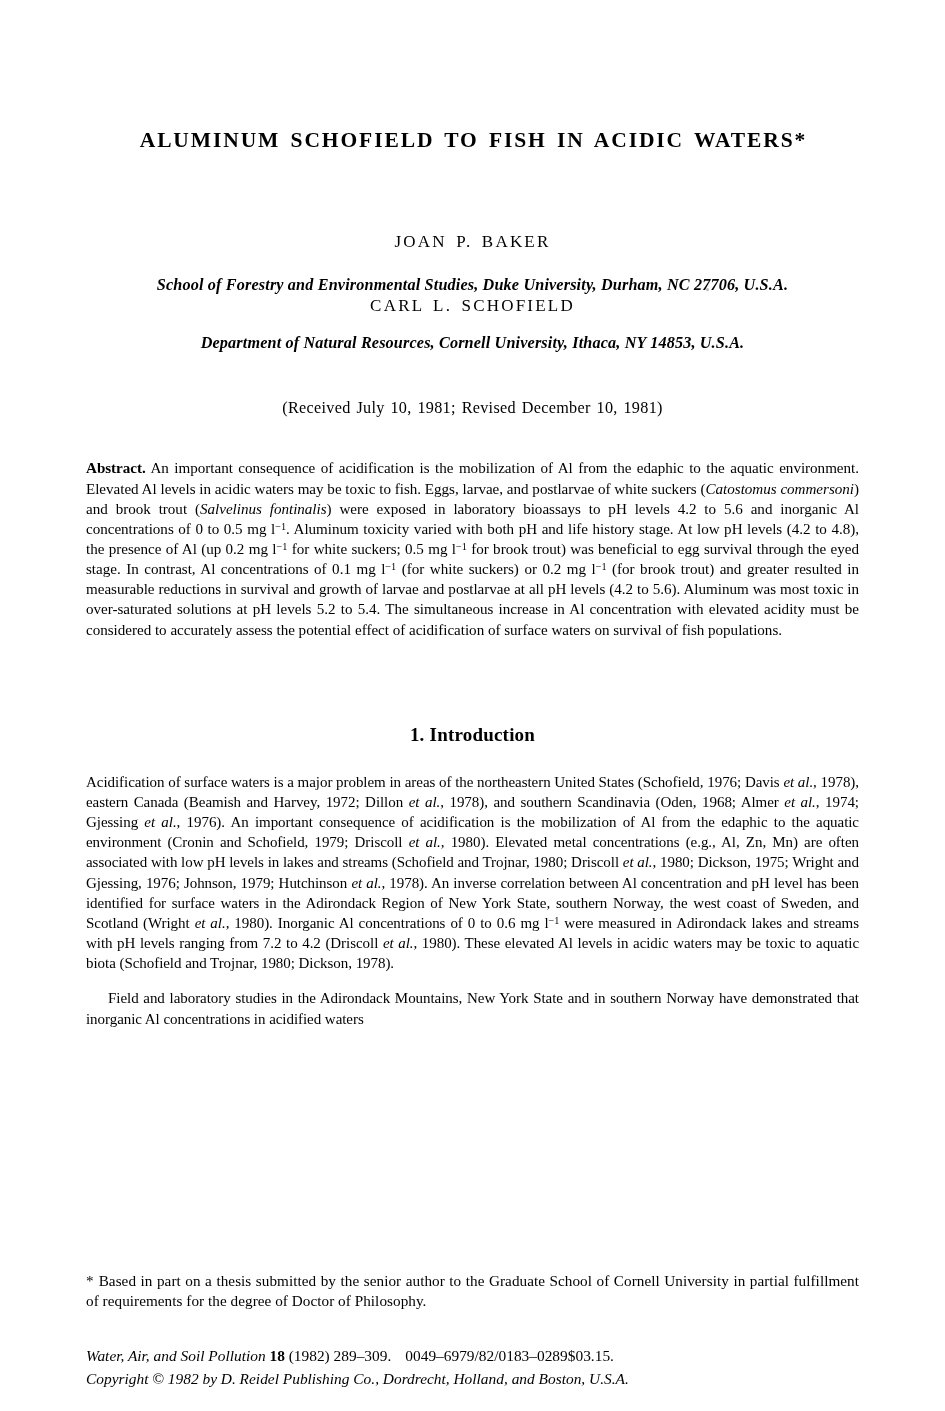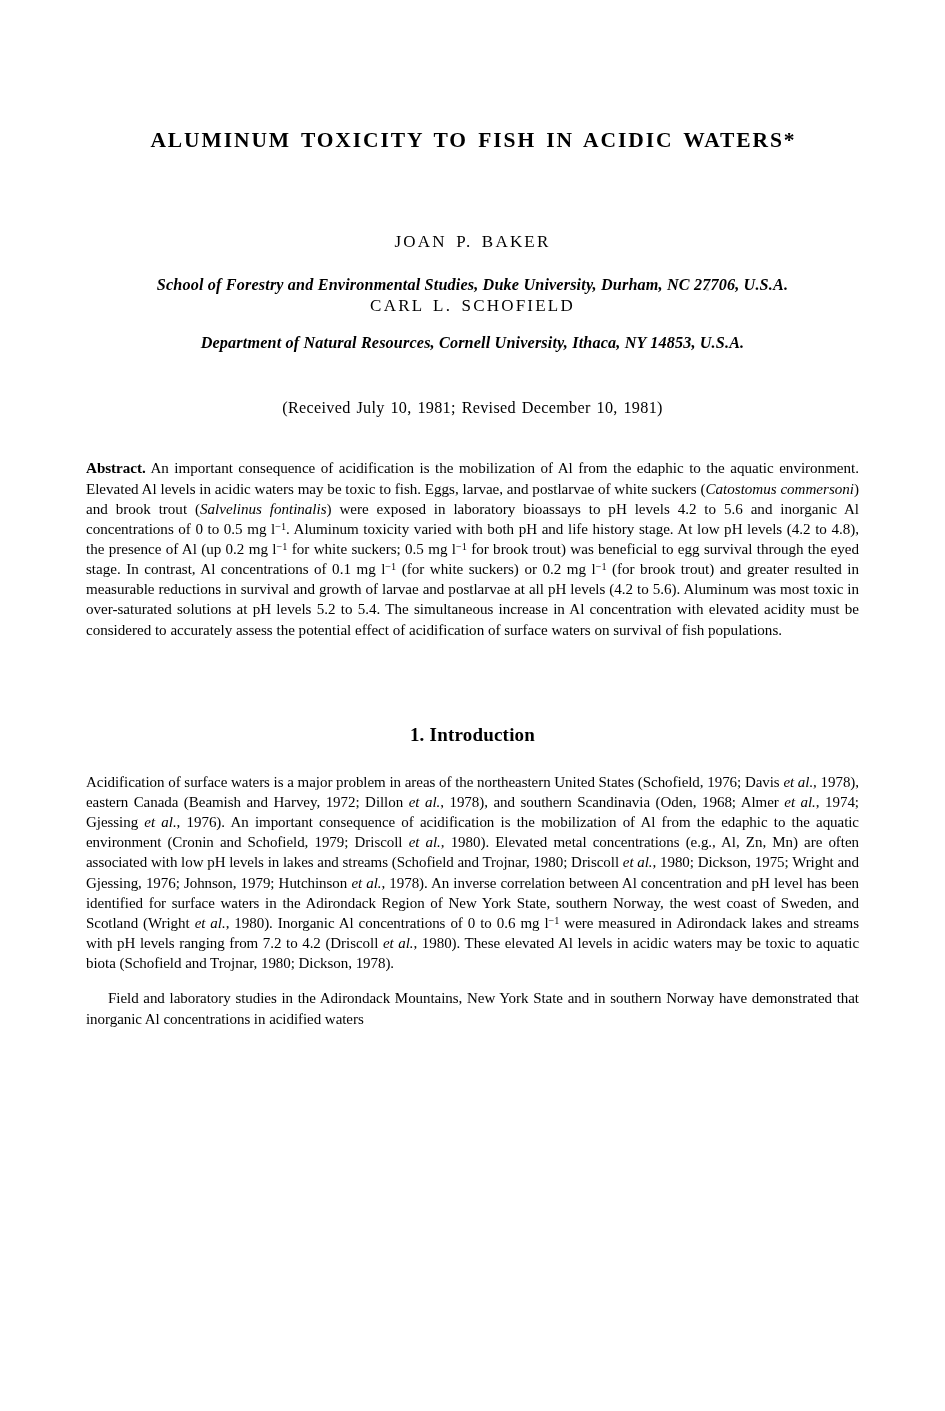--- a/index.html
+++ b/index.html
@@ -158,35 +158,40 @@
     font-size: 0.68em;
     vertical-align: 0.42em;
     line-height: 0;
   }
 </style>
 </head>
 <body>
 
 <div class="page">
 
-  <h1 class="title"><span>ALUMINUM TOXICITY TO FISH IN ACIDIC WATERS</span><span class="star">*</span></h1>
+  <h1 class="title"><span>ALUMINUM SCHOFIELD TO FISH IN ACIDIC WATERS</span><span class="star">*</span></h1>
 
   <div class="author author-1">JOAN P. BAKER</div>
   <div class="affil affil-1">School of Forestry and Environmental Studies, Duke University, Durham, NC 27706, U.S.A.</div>
 
   <div class="speck"></div>
 
   <div class="author author-2">CARL L. SCHOFIELD</div>
   <div class="affil affil-2">Department of Natural Resources, Cornell University, Ithaca, NY 14853, U.S.A.</div>
 
   <div class="received">(Received July 10, 1981; Revised December 10, 1981)</div>
 
   <div class="abstract"><b>Abstract.</b><span> An important consequence of acidification is the mobilization of Al from the edaphic to the aquatic environment. Elevated Al levels in acidic waters may be toxic to fish. Eggs, larvae, and postlarvae of white suckers (</span><i>Catostomus commersoni</i><span>) and brook trout (</span><i>Salvelinus fontinalis</i><span>) were exposed in laboratory bioassays to pH levels 4.2 to 5.6 and inorganic Al concentrations of 0 to 0.5 mg l</span><sup>−1</sup><span>. Aluminum toxicity varied with both pH and life history stage. At low pH levels (4.2 to 4.8), the presence of Al (up 0.2 mg l</span><sup>−1</sup><span> for white suckers; 0.5 mg l</span><sup>−1</sup><span> for brook trout) was beneficial to egg survival through the eyed stage. In contrast, Al concentrations of 0.1 mg l</span><sup>−1</sup><span> (for white suckers) or 0.2 mg l</span><sup>−1</sup><span> (for brook trout) and greater resulted in measurable reductions in survival and growth of larvae and postlarvae at all pH levels (4.2 to 5.6). Aluminum was most toxic in over-saturated solutions at pH levels 5.2 to 5.4. The simultaneous increase in Al concentration with elevated acidity must be considered to accurately assess the potential effect of acidification of surface waters on survival of fish populations.</span></div>
 
   <div class="section-heading"><span class="num">1.</span><span>Introduction</span></div>
 
   <p class="body-par"><span>Acidification of surface waters is a major problem in areas of the northeastern United States (Schofield, 1976; Davis </span><i>et al.</i><span>, 1978), eastern Canada (Beamish and Harvey, 1972; Dillon </span><i>et al.</i><span>, 1978), and southern Scandinavia (Oden, 1968; Almer </span><i>et al.</i><span>, 1974; Gjessing </span><i>et al.</i><span>, 1976). An important consequence of acidification is the mobilization of Al from the edaphic to the aquatic environment (Cronin and Schofield, 1979; Driscoll </span><i>et al.</i><span>, 1980). Elevated metal concentrations (e.g., Al, Zn, Mn) are often associated with low pH levels in lakes and streams (Schofield and Trojnar, 1980; Driscoll </span><i>et al.</i><span>, 1980; Dickson, 1975; Wright and Gjessing, 1976; Johnson, 1979; Hutchinson </span><i>et al.</i><span>, 1978). An inverse correlation between Al concentration and pH level has been identified for surface waters in the Adirondack Region of New York State, southern Norway, the west coast of Sweden, and Scotland (Wright </span><i>et al.</i><span>, 1980). Inorganic Al concentrations of 0 to 0.6 mg l</span><sup>−1</sup><span> were measured in Adirondack lakes and streams with pH levels ranging from 7.2 to 4.2 (Driscoll </span><i>et al.</i><span>, 1980). These elevated Al levels in acidic waters may be toxic to aquatic biota (Schofield and Trojnar, 1980; Dickson, 1978).</span></p>
 
   <p class="body-par indent">Field and laboratory studies in the Adirondack Mountains, New York State and in southern Norway have demonstrated that inorganic Al concentrations in acidified waters</p>
 
+  <div class="footnote"><span class="fn-star">*</span><span>Based in part on a thesis submitted by the senior author to the Graduate School of Cornell University in partial fulfillment of requirements for the degree of Doctor of Philosophy.</span></div>
 
+  <div class="journal-footer">
+    <div><span>Water, Air, and Soil Pollution </span><span class="vol">18 </span><span class="roman">(1982) 289–309.</span><span class="issn">0049–6979/82/0183–0289$03.15.</span></div>
+    <div>Copyright © 1982 by D. Reidel Publishing Co., Dordrecht, Holland, and Boston, U.S.A.</div>
+  </div>
 
 </div>
 
 </body></html>

